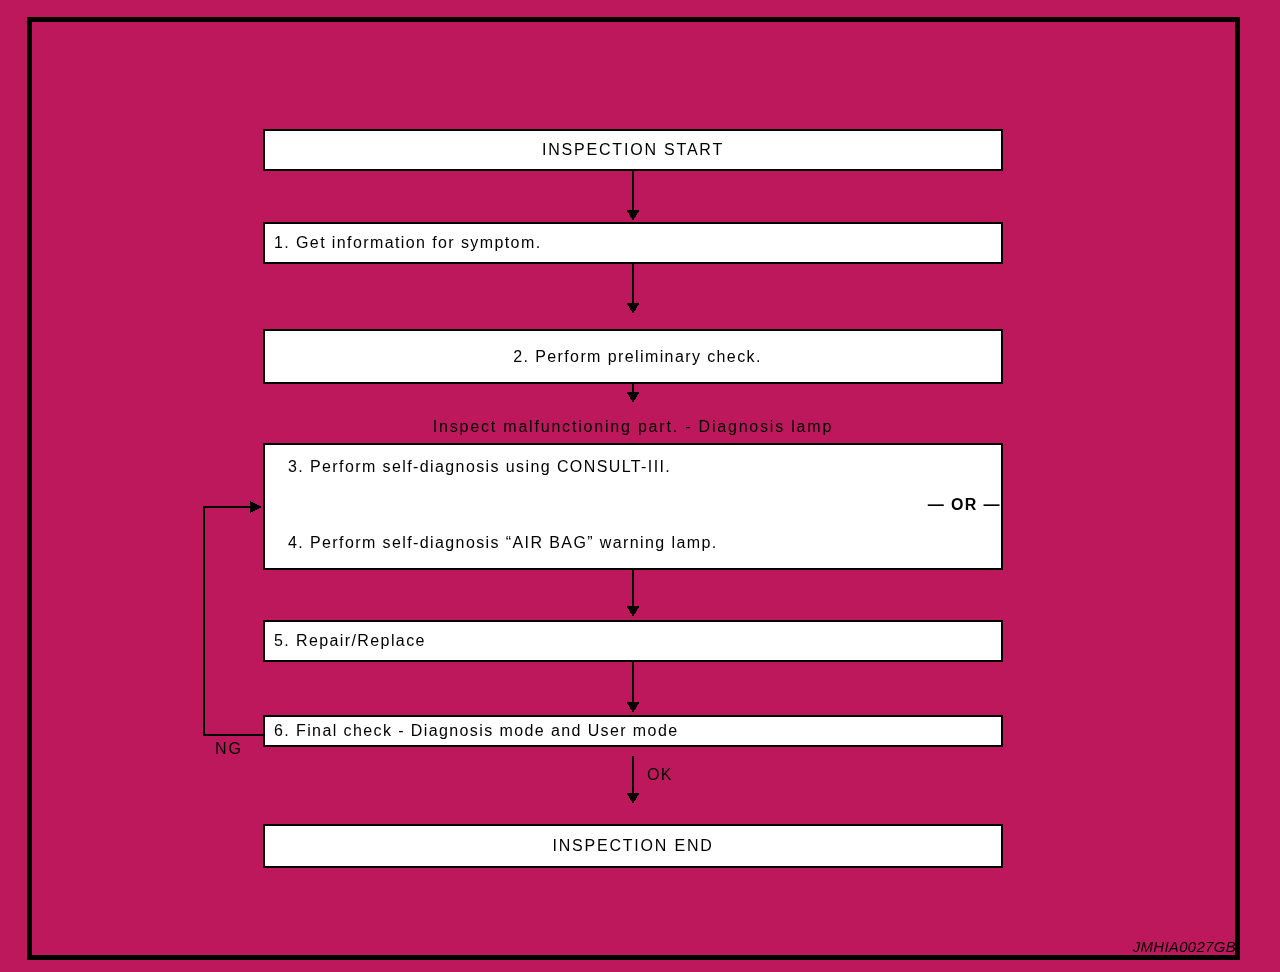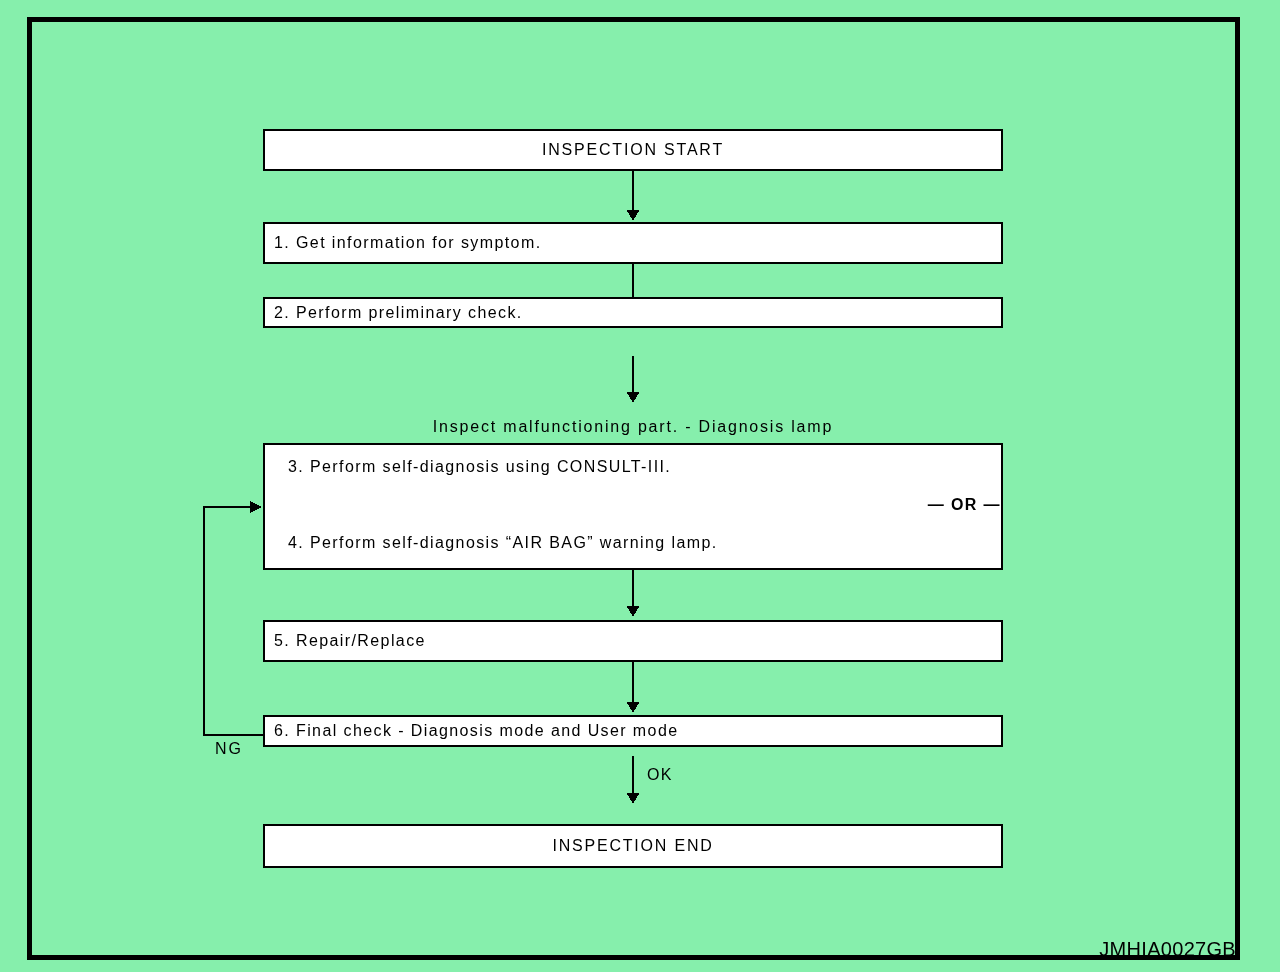--- a/index.html
+++ b/index.html
@@ -1,50 +1,50 @@
 <!DOCTYPE html>
 <html><head>
 <meta charset="utf-8">
 <style>
   html, body { margin: 0; padding: 0; background: #ffffff; }
   .canvas {
-    position: relative; width: 1280px; height: 972px; background: #86efac;
+    position: relative; width: 1280px; height: 972px; background: #be185d;
     font-family: "Liberation Sans", sans-serif; color: #000;
     overflow: hidden;
   }
   .frame {
     position: absolute; left: 27px; top: 17px; width: 1213px; height: 943px;
     border: 5px solid #000; box-sizing: border-box;
   }
   .connectors { position: absolute; left: 0; top: 0; width: 1280px; height: 972px; }
   .node {
     position: absolute; left: 263px; width: 740px;
     border: 2px solid #000; box-sizing: border-box; background: #fff;
     display: flex; align-items: center;
     font-size: 16px; letter-spacing: 1.4px; white-space: nowrap;
   }
   .node.leftpad { padding-left: 9px; }
   .node.centered { justify-content: center; letter-spacing: 1.8px; }
   .n-start { top: 129px; height: 42px; }
   .n-step1 { top: 222px; height: 42px; }
-  .n-step2 { top: 297px; height: 31px; }
+  .n-step2 { top: 329px; height: 55px; justify-content: center; }
   .n-diag  { top: 443px; height: 127px; display: block; padding-top: 3px; }
   .n-step5 { top: 620px; height: 42px; }
   .n-step6 { top: 715px; height: 32px; }
   .n-end   { top: 824px; height: 44px; }
   .diag-line { height: 38px; line-height: 38px; font-size: 16px; letter-spacing: 1.4px; }
   .diag-line.leftpad { padding-left: 23px; }
   .diag-line.or { text-align: right; font-weight: bold; }
   .flow-label { position: absolute; font-size: 16px; letter-spacing: 1.4px; white-space: nowrap; text-align: center; }
   .section-label { left: 263px; top: 418px; width: 740px; text-align: center; letter-spacing: 1.8px; }
   .ok-label { left: 647px; top: 766px; }
   .ng-label { left: 215px; top: 740px; letter-spacing: 2px; }
   .figure-code {
     position: absolute; left: 1022px; top: 938px; width: 214px;
-    text-align: right; font-size: 20px; letter-spacing: 0.3px; white-space: nowrap;
+    text-align: right; font-size: 15px; letter-spacing: 0.3px; white-space: nowrap; font-style: italic;
   }
 </style>
 </head>
 <body>
 
 <div class="canvas">
 
   <div class="frame"></div>
 
   <svg class="connectors" viewBox="0 0 1280 972" shape-rendering="crispEdges">

